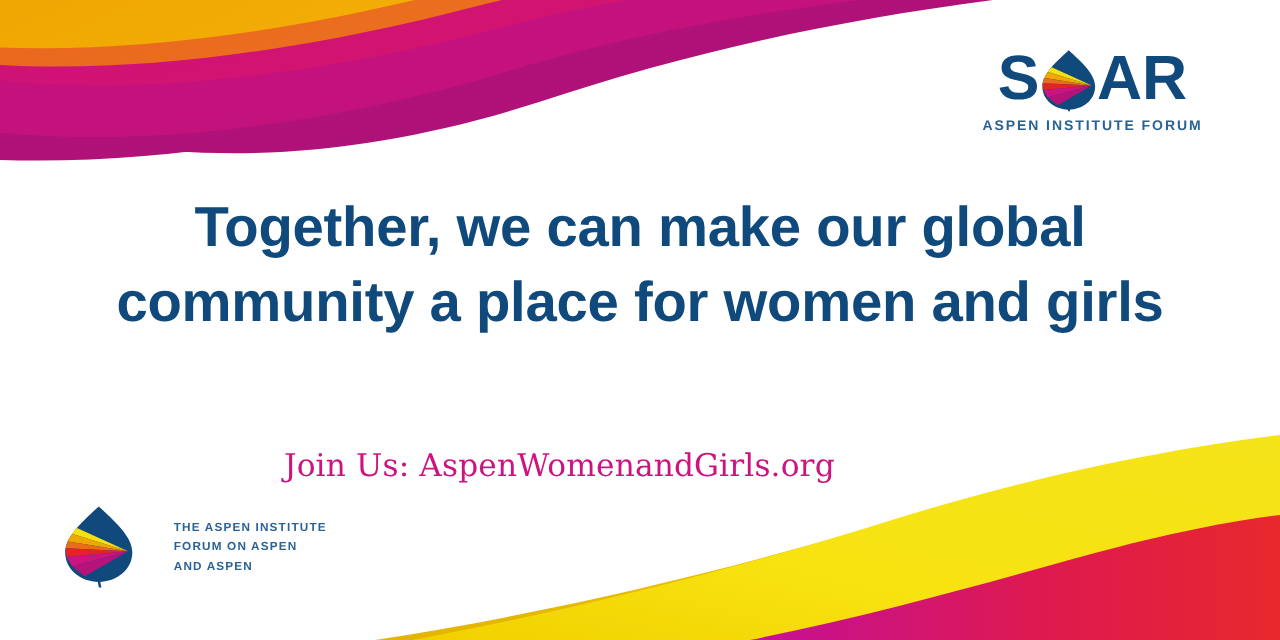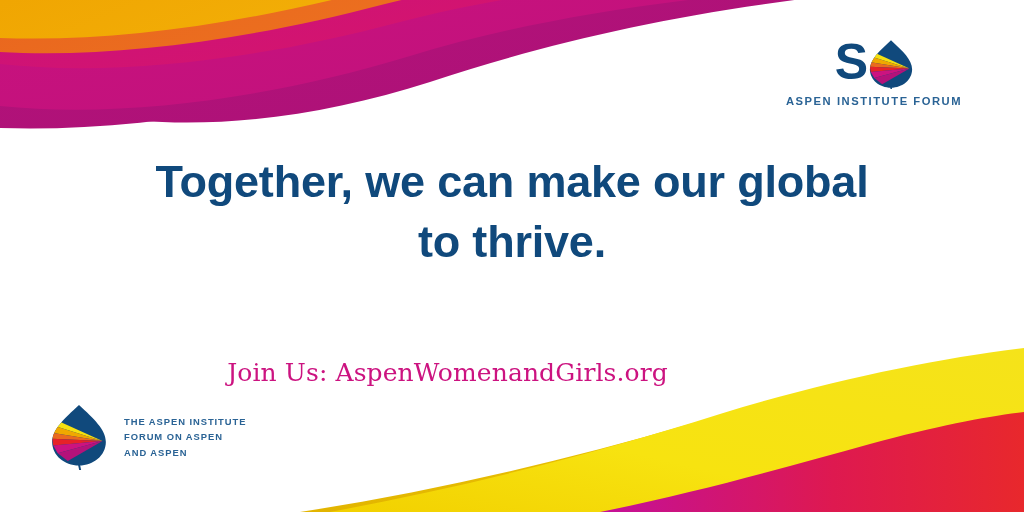--- a/index.html
+++ b/index.html
@@ -98,21 +98,21 @@
     letter-spacing: 0.1px;
   }
 
   
   .institute-lockup {
     position: absolute;
     left: 48px;
     bottom: 42px;
     display: flex;
     align-items: center;
-    gap: 14px;
+    gap: 29px;
   }
   .institute-leaf {
     width: 62px;
     height: 66px;
     flex: none;
   }
   .institute-text {
     font-size: 9.4px;
     font-weight: bold;
     letter-spacing: 0.95px;
@@ -208,29 +208,30 @@
             <polygon points="92,66 8,40 4,52" fill="#f0a800"></polygon>
             <polygon points="92,66 4,52 2,62" fill="#ea6a1e"></polygon>
             <polygon points="92,66 2,62 4,74" fill="#e62228"></polygon>
             <polygon points="92,66 4,74 12,88" fill="#cc1380"></polygon>
             <polygon points="92,66 12,88 30,102" fill="#b5127a"></polygon>
           </g>
 
           <path d="M50,108 L52,126" stroke="#10497c" stroke-width="3.5" fill="none"></path>
         </svg>
       </span>
+      <span class="soar-letters">AR</span>
     </div>
     <div class="soar-subtitle">
       <div>ASPEN INSTITUTE FORUM</div>
     </div>
   </div>
 
   <div class="headline">
     <span class="headline-line">Together, we can make our global</span>
-    <span class="headline-line">to thrive.</span>
+    <span class="headline-line">community a place for women and girls</span>
   </div>
 
   <div class="cta">
     <span>Join Us: AspenWomenandGirls.org</span>
   </div>
 
   <div class="institute-lockup">
     <span class="institute-leaf">
       <svg viewBox="0 0 100 118" width="62" height="66" aria-hidden="true">
         <defs>

